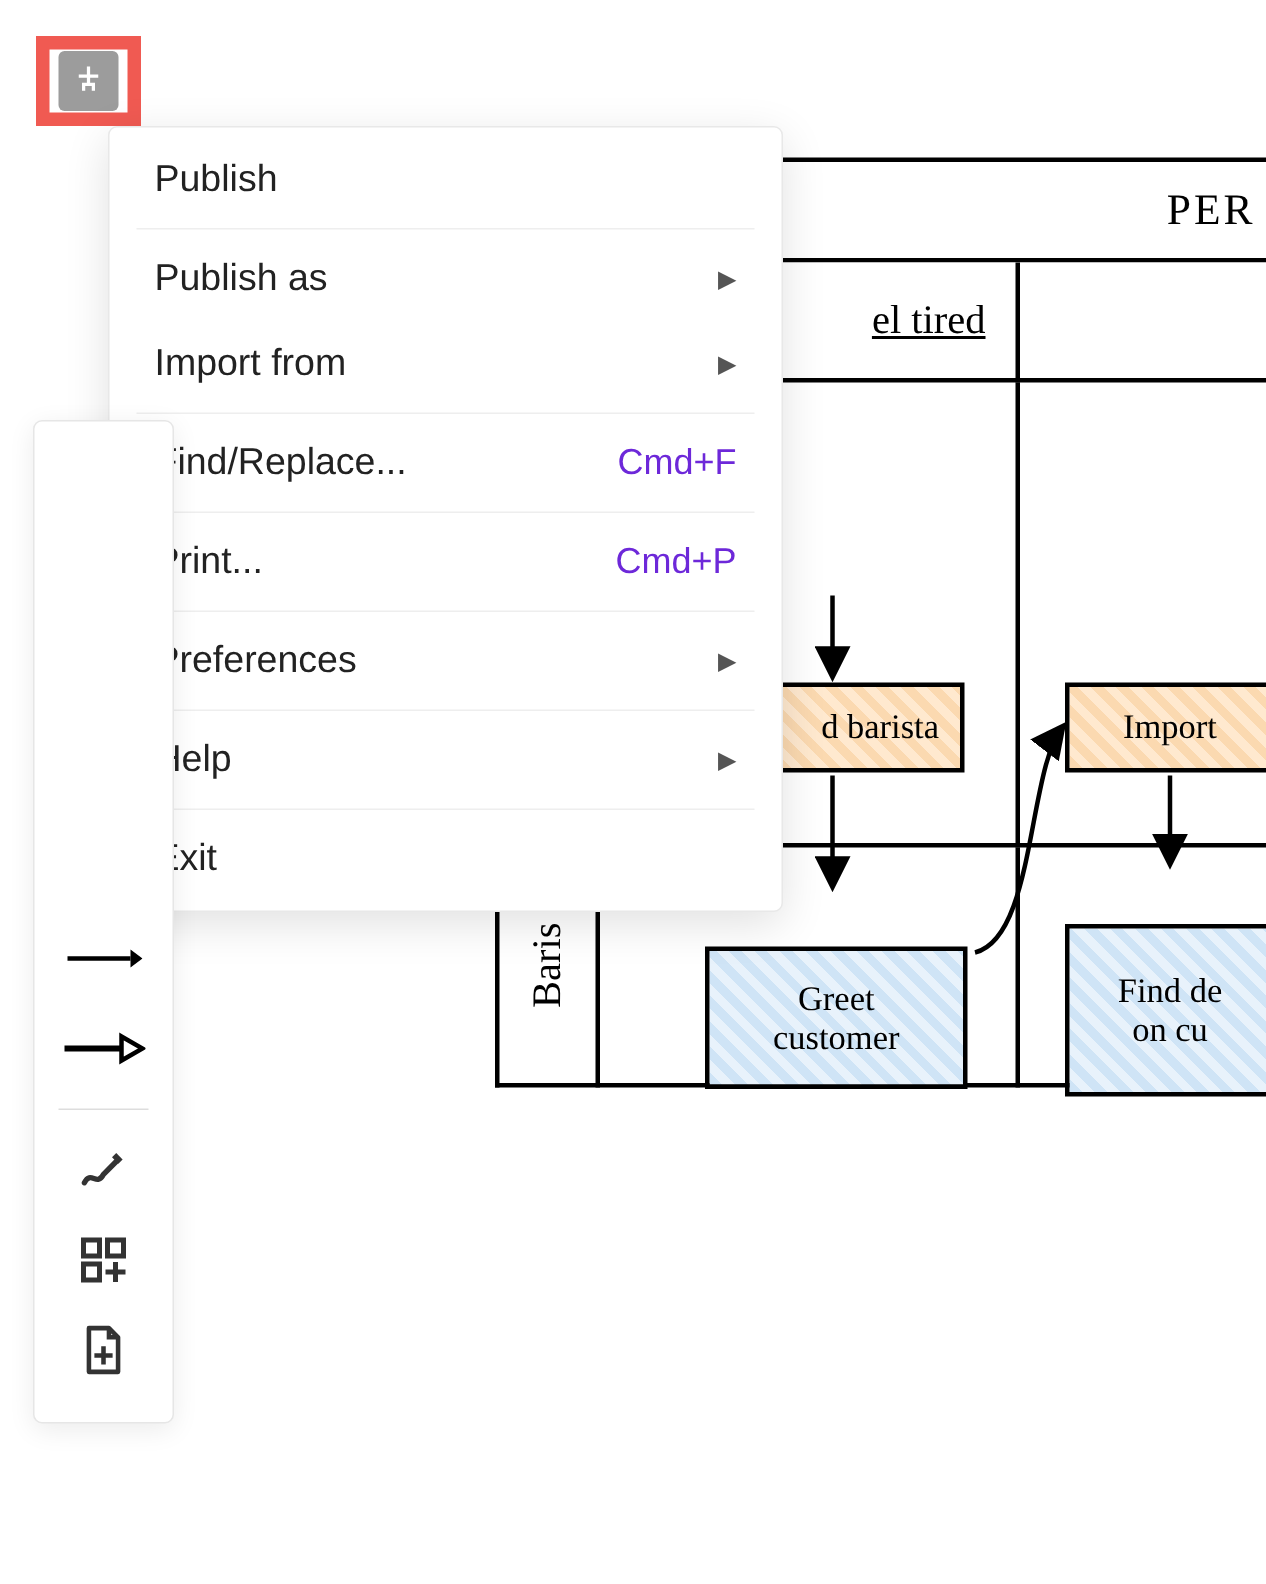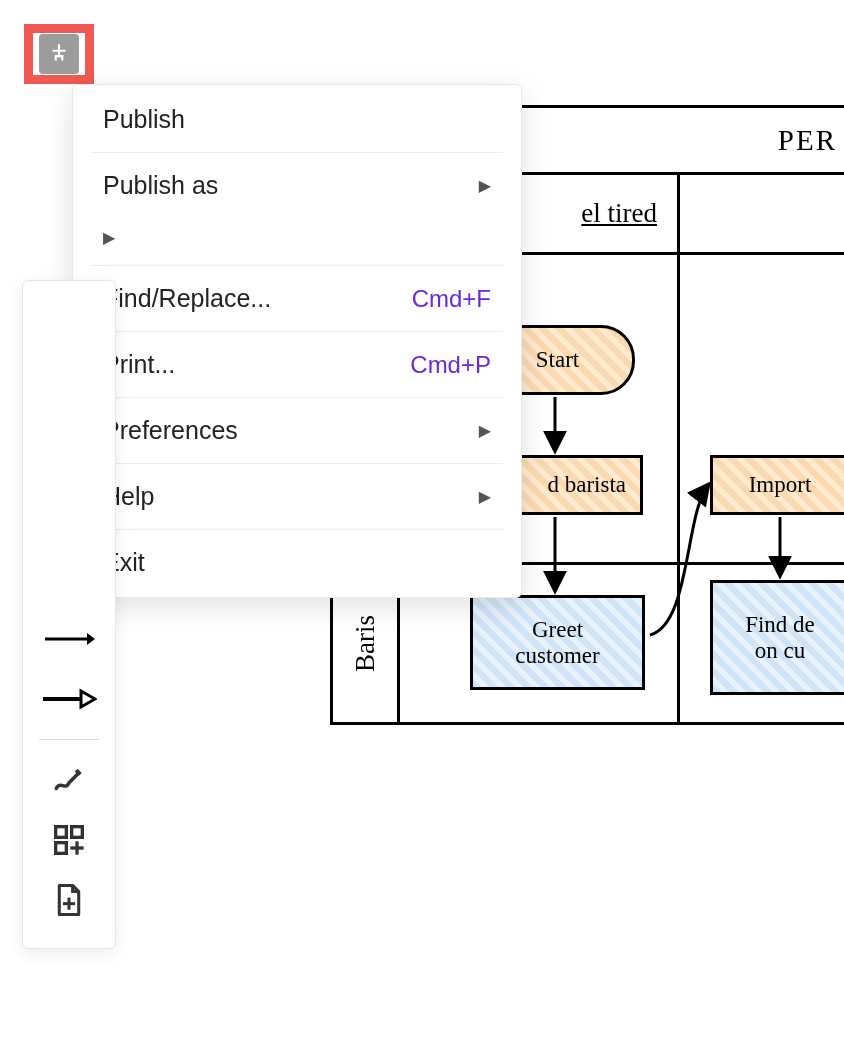--- a/index.html
+++ b/index.html
@@ -155,20 +155,21 @@
     text-align:center;
     font-size: 23px;
     padding: 4px 8px;
     background-color: #fff;
   }
   .node.orange {
     background: repeating-linear-gradient(45deg, #fbd9b0, #fbd9b0 6px, #ffe9cf 6px, #ffe9cf 12px);
   }
   .node.blue {
     background: repeating-linear-gradient(45deg, #cfe4f6, #cfe4f6 6px, #e8f2fb 6px, #e8f2fb 12px);
+    margin-top: 36px;
   }
   .node.rounded {
     border-radius: 34px;
   }
 </style>
 </head>
 <body>
 
 <div class="root">
 
@@ -185,23 +186,20 @@
 
     <div class="diagram-box" style="left:0; top:150px; width:350px; height:310px; border-top:none;"></div>
     <div class="diagram-box" style="left:350px; top:150px; width:170px; height:310px; border-top:none; border-left:none;"></div>
 
     <div class="diagram-box" style="left:0; top:460px; width:70px; height:160px; border-top:none;">
       <div class="lane-label-vert hand" style="width:100%; height:100%;">Baris</div>
     </div>
     <div class="diagram-box" style="left:70px; top:460px; width:280px; height:160px; border-top:none; border-left:none;"></div>
     <div class="diagram-box" style="left:350px; top:460px; width:170px; height:160px; border-top:none; border-left:none;"></div>
 
-    <div class="node orange rounded hand" style="left:150px; top:220px; width:155px; height:70px;">
-      <span>Start</span>
-    </div>
 
     <div class="node orange hand" style="left:118px; top:350px; width:195px; height:60px;text-align:right;">
       <span style="margin-left:auto; padding-right:6px;">d barista</span>
     </div>
 
     <div class="node orange hand" style="left:380px; top:350px; width:140px; height:60px;">
       <span>Import</span>
     </div>
 
     <div class="node blue hand" style="left:140px; top:490px; width:175px; height:95px; white-space:pre-line;">
@@ -242,20 +240,21 @@
   <div class="menu">
     <div class="menu-item">
       <span>Publish</span>
     </div>
     <div class="menu-sep"></div>
     <div class="menu-item">
       <span>Publish as</span>
       <span class="chevron">▶</span>
     </div>
     <div class="menu-item">
+      <span>Import from</span>
       <span class="chevron">▶</span>
     </div>
     <div class="menu-sep"></div>
     <div class="menu-item">
       <span>Find/Replace...</span>
       <span class="shortcut">Cmd+F</span>
     </div>
     <div class="menu-sep"></div>
     <div class="menu-item">
       <span>Print...</span>

